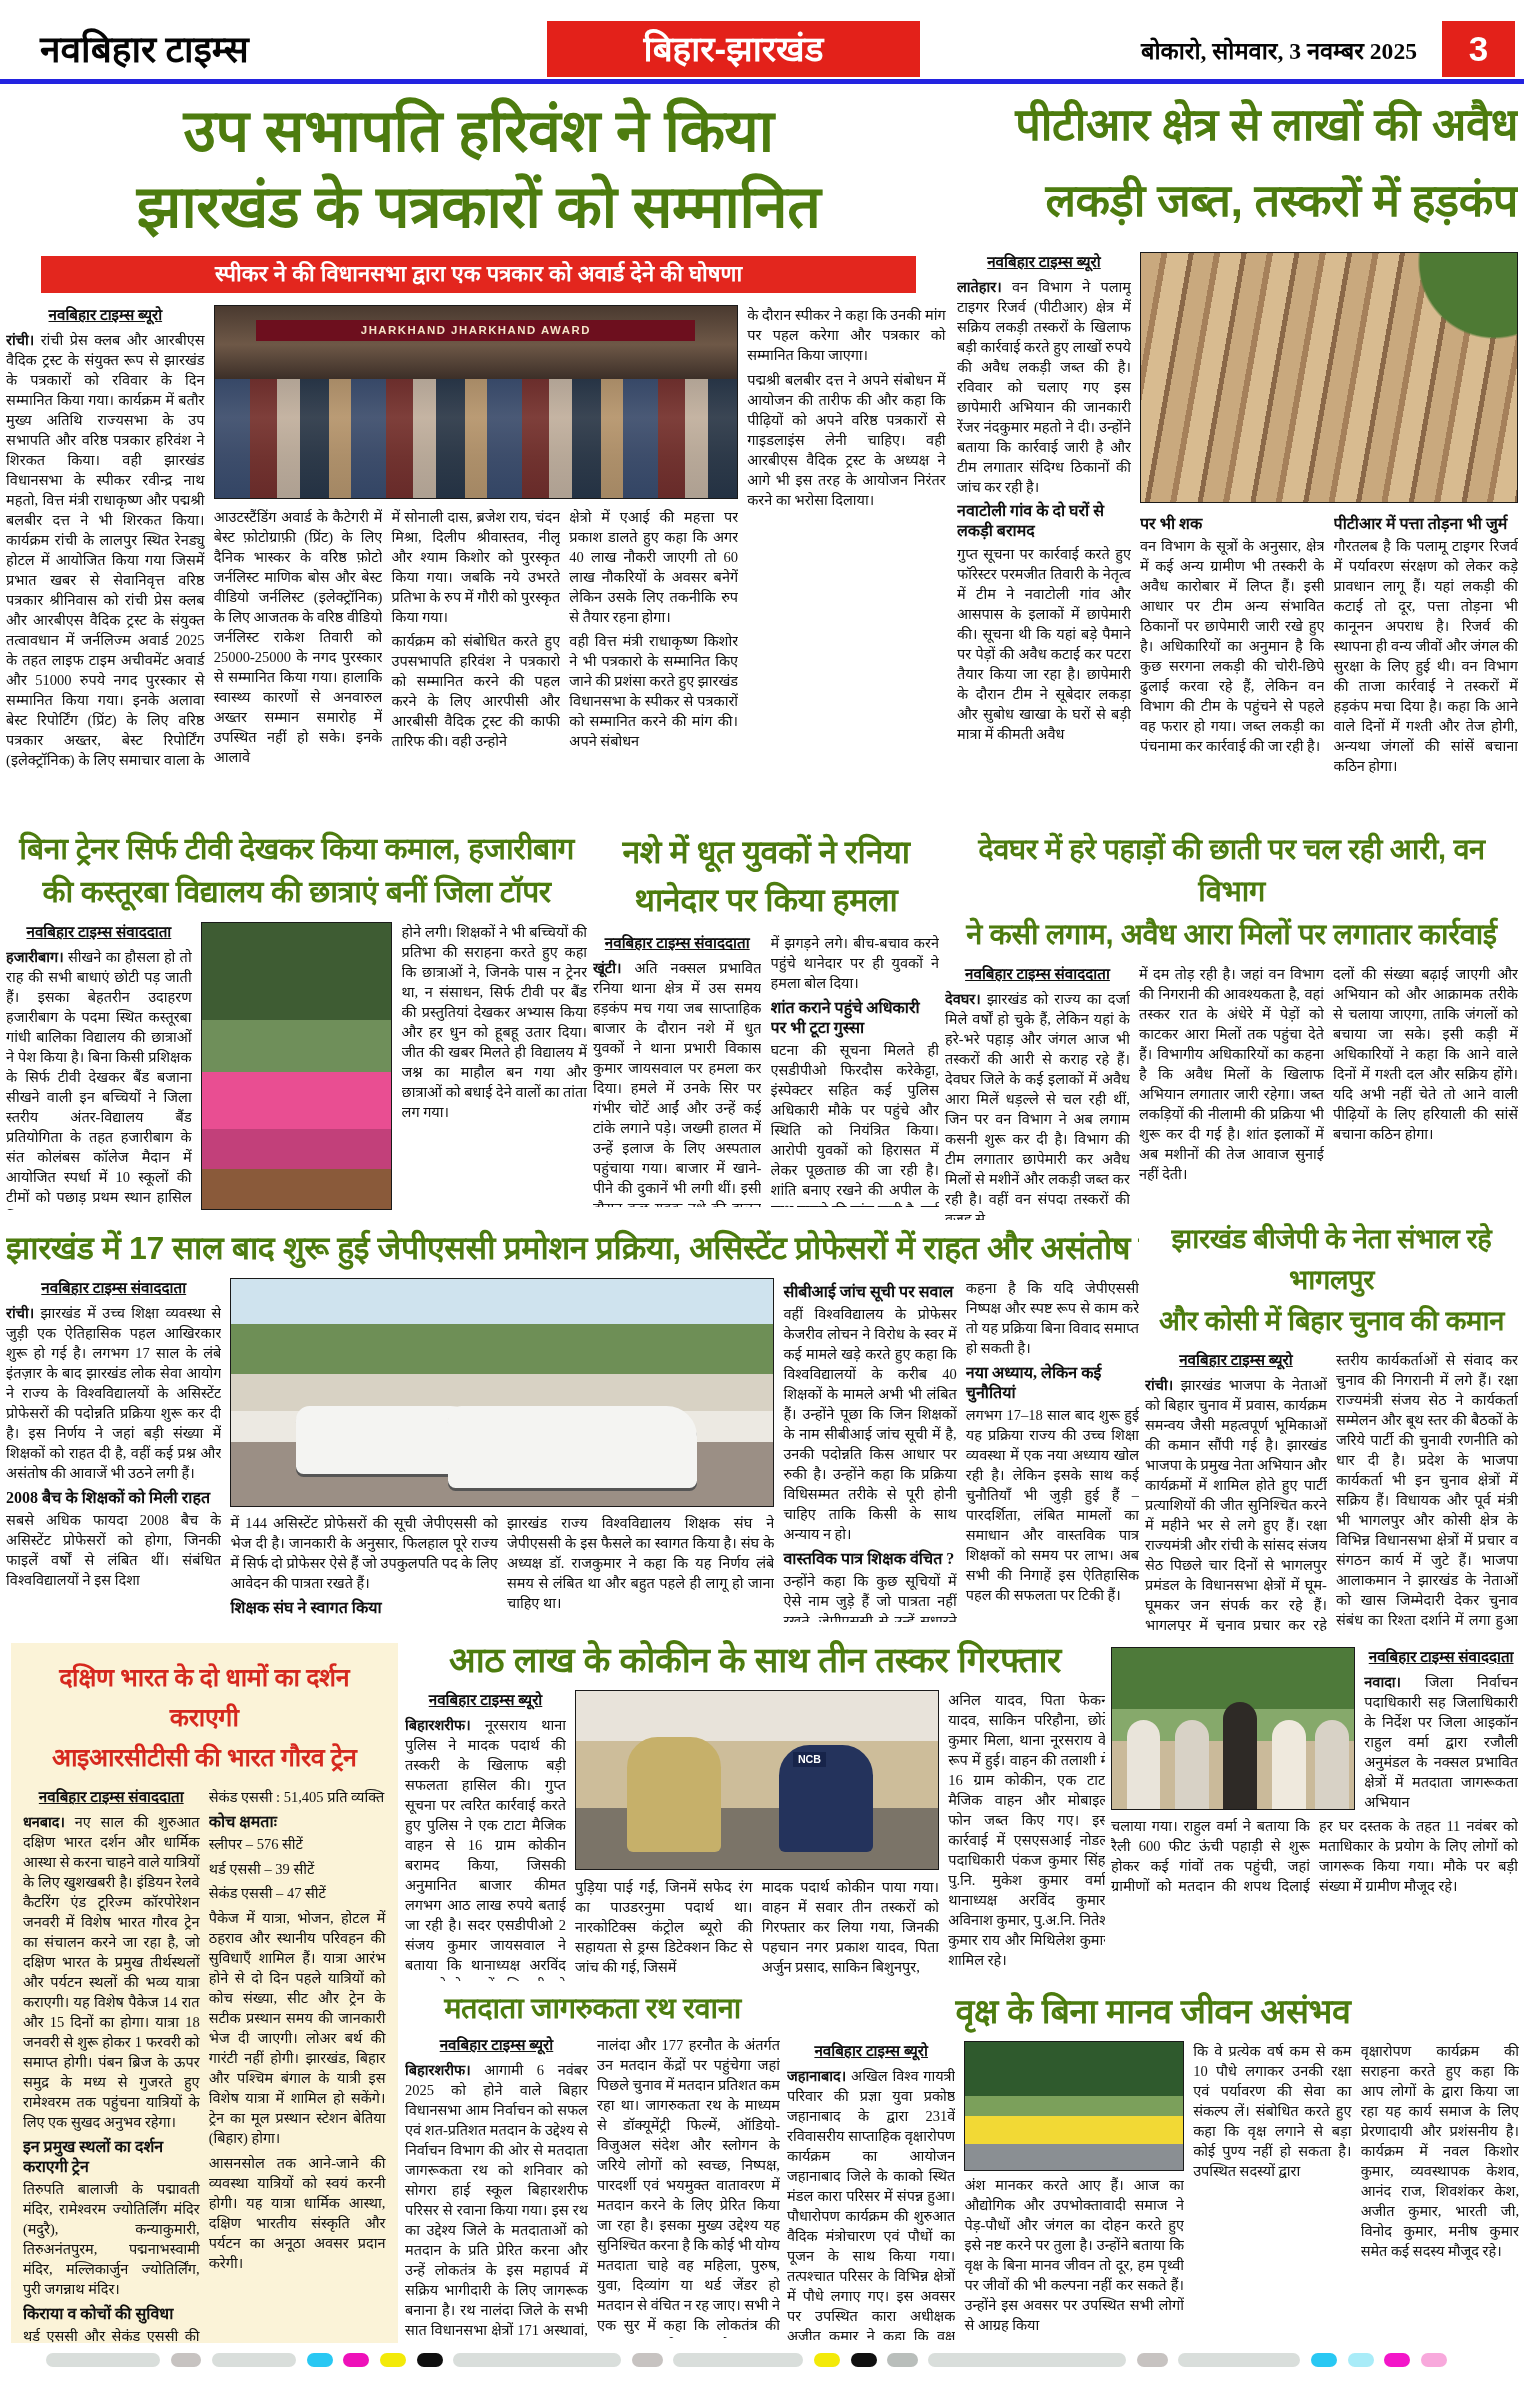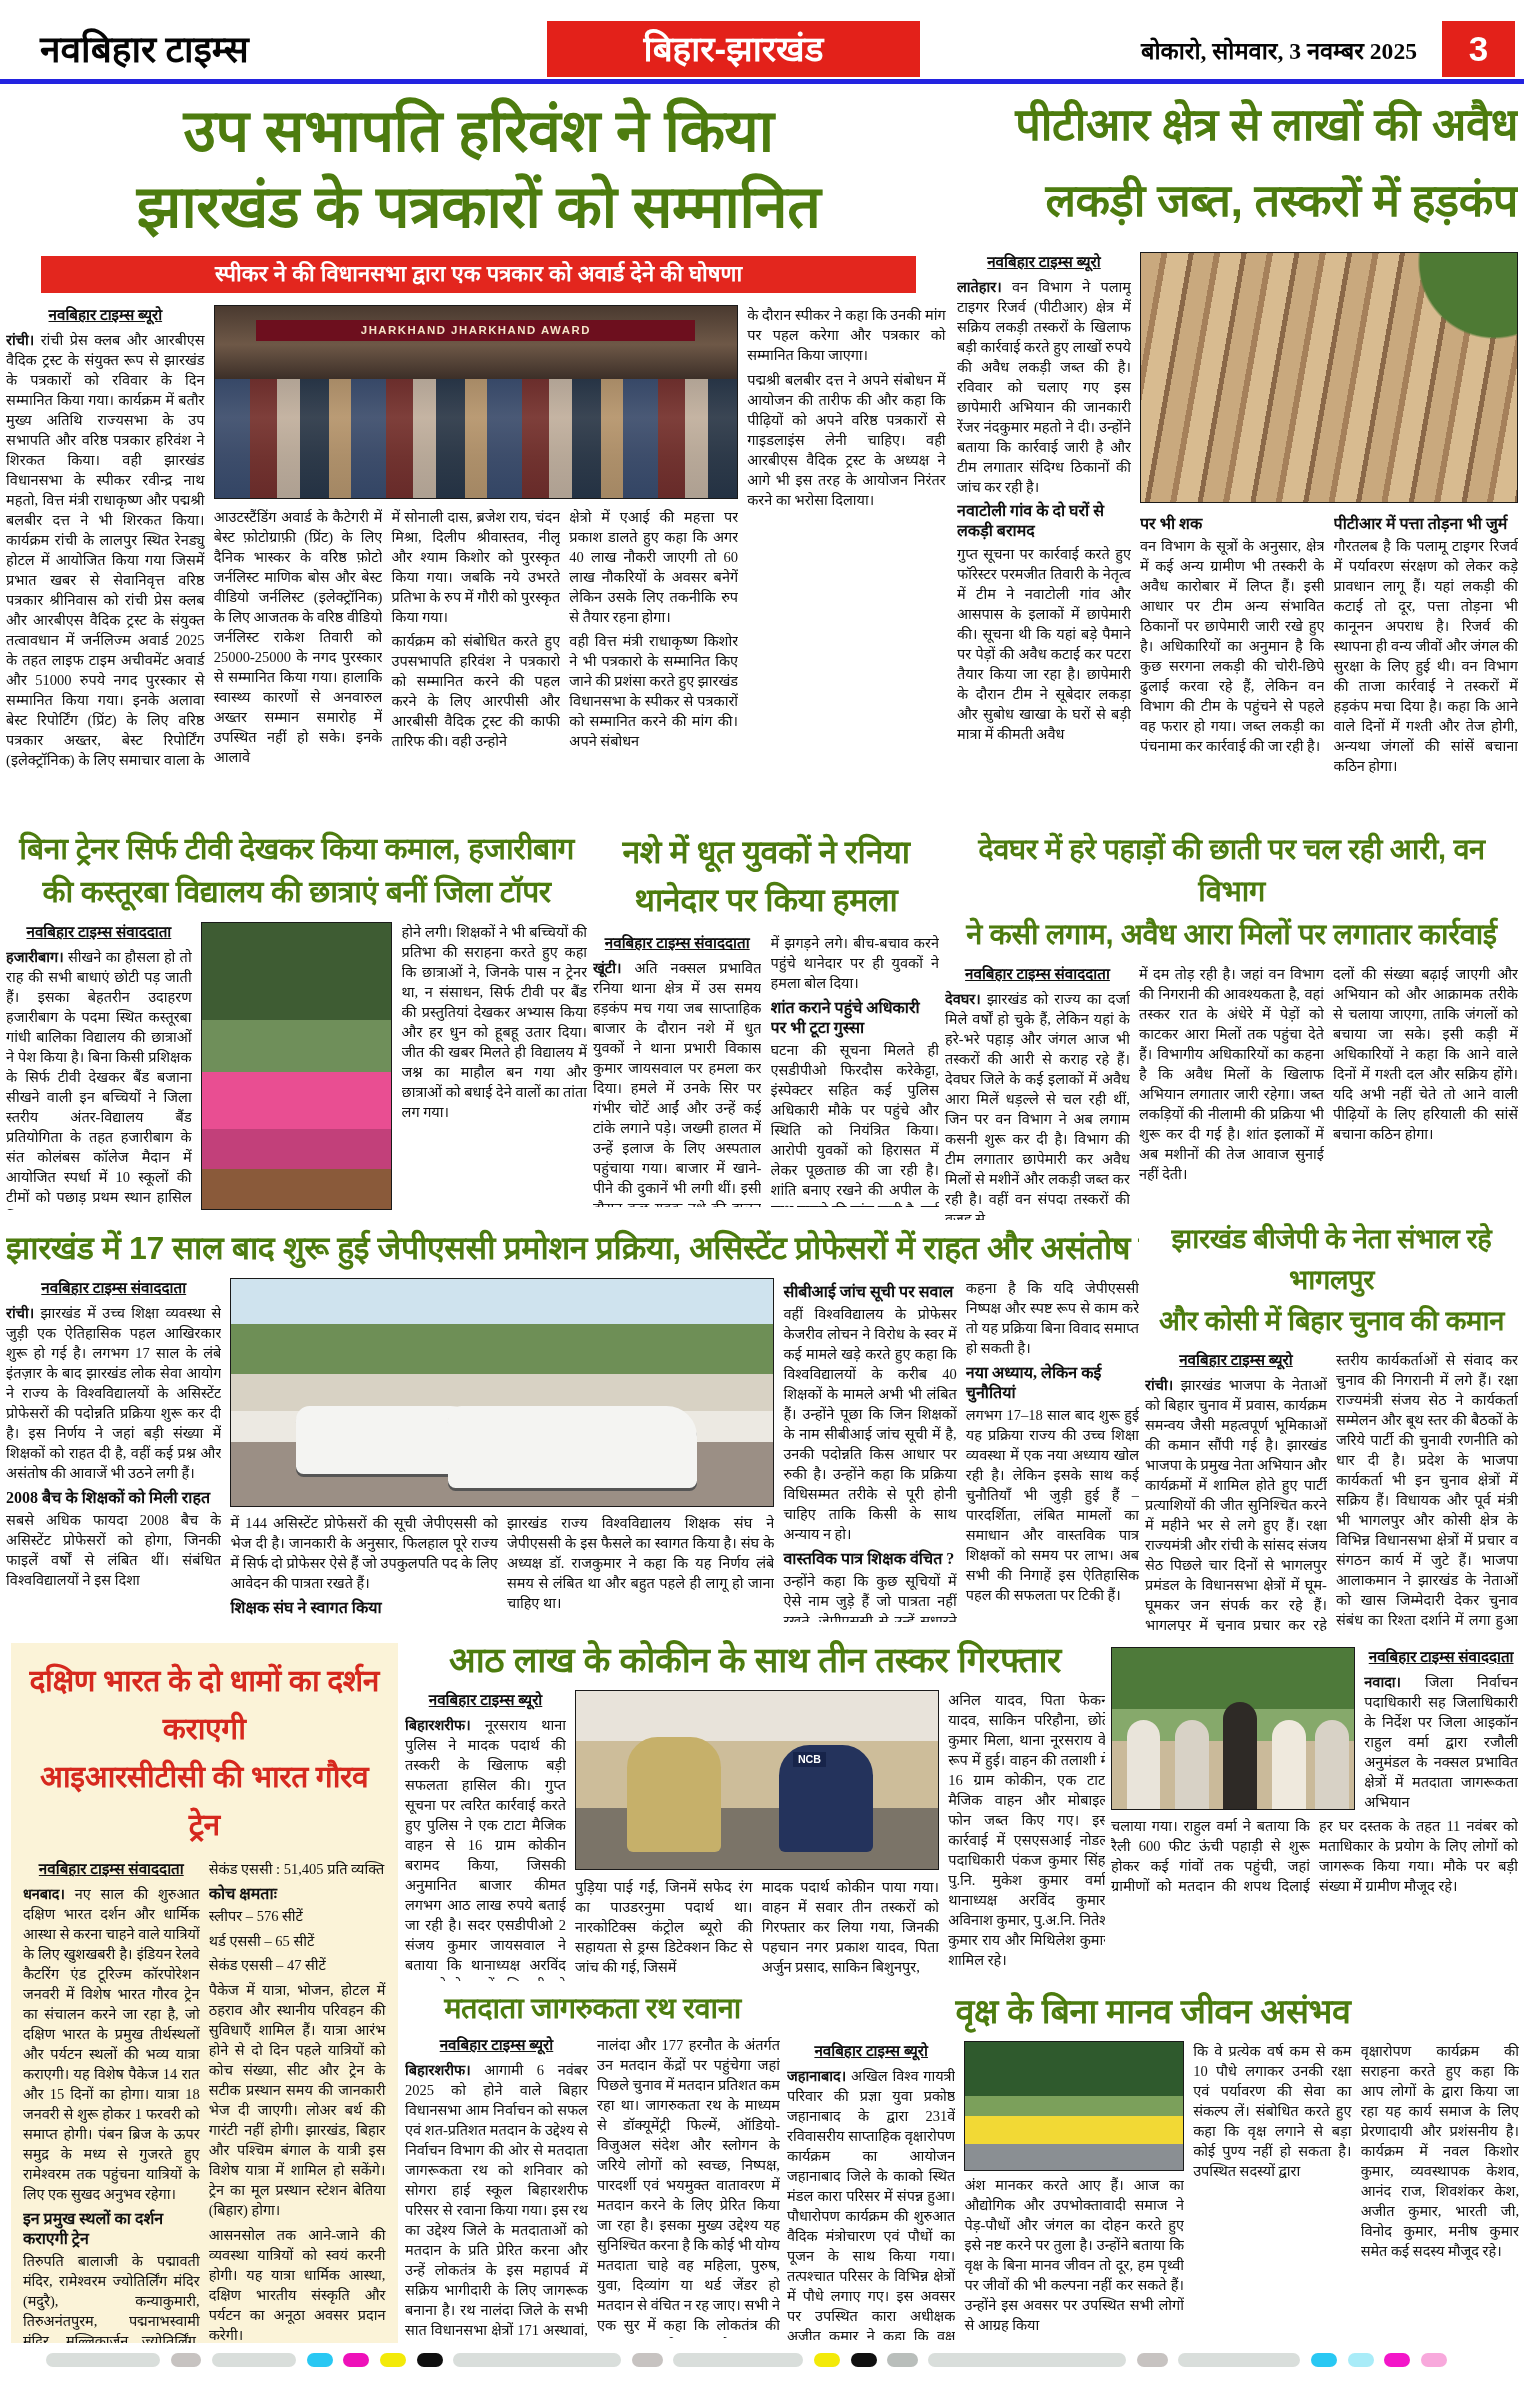--- a/index.html
+++ b/index.html
@@ -75,21 +75,21 @@
      background:linear-gradient(180deg,#cfe3ee 0 20%,#6e8f56 20% 42%,#d8d2c4 42% 58%,#ece9e2 58% 72%,#9b8f85 72% 100%);}
   #ph-a6 .car1,#ph-a6 .car2{position:absolute;background:#f4f4f2;border-radius:13.7px 30.5px 7.6px 7.6px;box-shadow:0 3px 0 #555;}
   #ph-a6 .car1{left:12%;bottom:14%;width:34%;height:30%;}
   #ph-a6 .car2{left:40%;bottom:8%;width:46%;height:36%;}
   #a6-below{flex:1;}
   #sec-a7{left:1145px;top:1218px;width:373px;height:413px;}
   #a7-head{font-size:27.4px;line-height:1.5;}
   #a7-body{margin-top:9.1px;height:302px;}
   
   #sec-a8{left:10.7px;top:1643px;width:387px;height:700px;background:#fbf3d8;padding:13.7px 12.2px;}
-  #a8-head{font-size:30px;line-height:1.6;color:#d6281e;}
+  #a8-head{font-size:25px;line-height:1.6;color:#d6281e;}
   #a8-body{margin-top:10.7px;height:579px;}
   #sec-a9{left:405px;top:1639px;width:700px;height:349px;}
   #a9-head{font-size:35px;line-height:1.2;white-space:nowrap;}
   #a9-body{display:flex;gap:9.1px;margin-top:9.1px;height:291px;}
   #a9-body>.colset.side{flex:0 0 23%;}
   #a9-mid{flex:0 0 52%;display:flex;flex-direction:column;min-width:0;}
   #ph-a9{height:200px;margin-bottom:6.1px;
      background:linear-gradient(180deg,#e8e3da 0 28%,#cdbd9a 28% 66%,#7b7468 66% 100%);}
   #ph-a9 .officer{position:absolute;left:14%;bottom:10%;width:26%;height:64%;background:#c6b06a;border-radius:30.5px 30.5px 6.1px 6.1px;}
   #ph-a9 .ncb-man{position:absolute;left:56%;bottom:10%;width:26%;height:60%;background:#24335c;border-radius:30.5px 30.5px 6.1px 6.1px;}
@@ -321,21 +321,21 @@
           <p class="para"><b class="dateline">धनबाद। </b>नए साल की शुरुआत दक्षिण भारत दर्शन और धार्मिक आस्था से करना चाहने वाले यात्रियों के लिए खुशखबरी है। इंडियन रेलवे कैटरिंग एंड टूरिज्म कॉरपोरेशन जनवरी में विशेष भारत गौरव ट्रेन का संचालन करने जा रहा है, जो दक्षिण भारत के प्रमुख तीर्थस्थलों और पर्यटन स्थलों की भव्य यात्रा कराएगी। यह विशेष पैकेज 14 रात और 15 दिनों का होगा। यात्रा 18 जनवरी से शुरू होकर 1 फरवरी को समाप्त होगी। पंबन ब्रिज के ऊपर समुद्र के मध्य से गुजरते हुए रामेश्वरम तक पहुंचना यात्रियों के लिए एक सुखद अनुभव रहेगा।</p>
           <div class="subhead">इन प्रमुख स्थलों का दर्शन कराएगी ट्रेन</div>
           <p class="para">तिरुपति बालाजी के पद्मावती मंदिर, रामेश्वरम ज्योतिर्लिंग मंदिर (मदुरै), कन्याकुमारी, तिरुअनंतपुरम, पद्मनाभस्वामी मंदिर, मल्लिकार्जुन ज्योतिर्लिंग, पुरी जगन्नाथ मंदिर।</p>
           <div class="subhead">किराया व कोचों की सुविधा</div>
           <p class="para">थर्ड एससी और सेकंड एससी की सुविधा उपलब्ध।</p>
         </div>
         <div class="col">
           <p class="para">सेकंड एससी : 51,405 प्रति व्यक्ति</p>
           <div class="subhead">कोच क्षमताः</div>
           <p class="para">स्लीपर – 576 सीटें</p>
-          <p class="para">थर्ड एससी – 65 सीटें</p>
+          <p class="para">थर्ड एससी – 39 सीटें</p>
           <p class="para">सेकंड एससी – 47 सीटें</p>
           <p class="para">पैकेज में यात्रा, भोजन, होटल में ठहराव और स्थानीय परिवहन की सुविधाएँ शामिल हैं। यात्रा आरंभ होने से दो दिन पहले यात्रियों को कोच संख्या, सीट और ट्रेन के सटीक प्रस्थान समय की जानकारी भेज दी जाएगी। लोअर बर्थ की गारंटी नहीं होगी। झारखंड, बिहार और पश्चिम बंगाल के यात्री इस विशेष यात्रा में शामिल हो सकेंगे। ट्रेन का मूल प्रस्थान स्टेशन बेतिया (बिहार) होगा।</p>
           <p class="para">आसनसोल तक आने-जाने की व्यवस्था यात्रियों को स्वयं करनी होगी। यह यात्रा धार्मिक आस्था, दक्षिण भारतीय संस्कृति और पर्यटन का अनूठा अवसर प्रदान करेगी।</p>
         </div>
       </div>
   </section>
 
   <section class="sec" id="sec-a9">
     <h2 class="hl" id="a9-head">आठ लाख के कोकीन के साथ तीन तस्कर गिरफ्तार</h2>
     <div id="a9-body">

